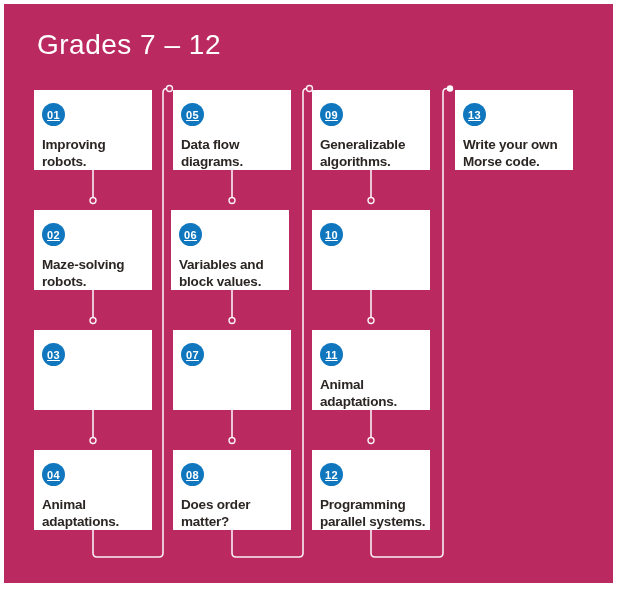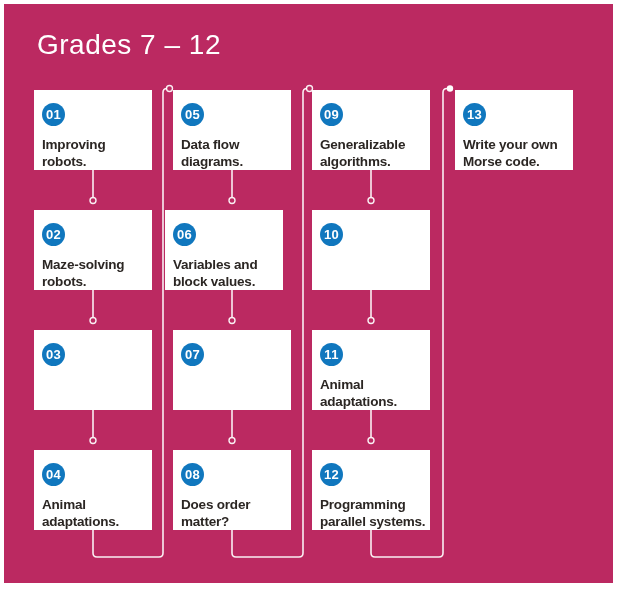--- a/index.html
+++ b/index.html
@@ -6,22 +6,22 @@
   body{width:619px;height:597px;position:relative;overflow:hidden;
        font-family:"Liberation Sans","DejaVu Sans",sans-serif;}
   .panel{position:absolute;left:4px;top:4px;width:609px;height:579px;}
   .panel-bg{position:absolute;inset:0;}
   .page-title{position:absolute;left:33px;top:25px;margin:0;
       font-size:28px;font-weight:400;letter-spacing:.5px;color:#ffffff;}
   .connector-layer{position:absolute;left:0;top:0;width:609px;height:579px;display:block;}
   .card{position:absolute;width:118px;height:80px;background:#ffffff;
       box-sizing:border-box;padding:13px 3px 0 8px;}
   .badge{width:23px;height:23px;border-radius:50%;
-      color:#ffffff;font-size:13px;font-weight:bold;letter-spacing:.3px;
-      display:flex;align-items:center;justify-content:center;}
+      color:#ffffff;font-size:11px;font-weight:bold;letter-spacing:.3px;
+      display:flex;align-items:center;justify-content:center;text-decoration:underline;}
   .card-title{margin-top:11px;font-size:13.5px;font-weight:bold;
       line-height:16.5px;letter-spacing:-.2px;white-space:pre-line;}
   .conn{fill:none;stroke:rgba(255,255,255,.92);stroke-width:1.6px;}
   .ring{fill:none;stroke:rgba(255,255,255,.92);stroke-width:1.4px;}
   .dot{fill:#ffffff;stroke:none;}
 </style>
 </head>
 <body>
 
 <div class="panel">
@@ -76,21 +76,21 @@
     <div class="badge" style="background:#1077BE">04</div>
     <div class="card-title" style="color:#2B2623">Animal
 adaptations.</div>
   </div>
 
   <div class="card" style="left:169px;top:86px">
     <div class="badge" style="background:#1077BE">05</div>
     <div class="card-title" style="color:#2B2623">Data flow
 diagrams.</div>
   </div>
-  <div class="card" style="left:161px;top:206px">
+  <div class="card" style="left:167px;top:206px">
     <div class="badge" style="background:#1077BE">06</div>
     <div class="card-title" style="color:#2B2623">Variables and
 block values.</div>
   </div>
   <div class="card" style="left:169px;top:326px">
     <div class="badge" style="background:#1077BE">07</div>
   </div>
   <div class="card" style="left:169px;top:446px">
     <div class="badge" style="background:#1077BE">08</div>
     <div class="card-title" style="color:#2B2623">Does order

